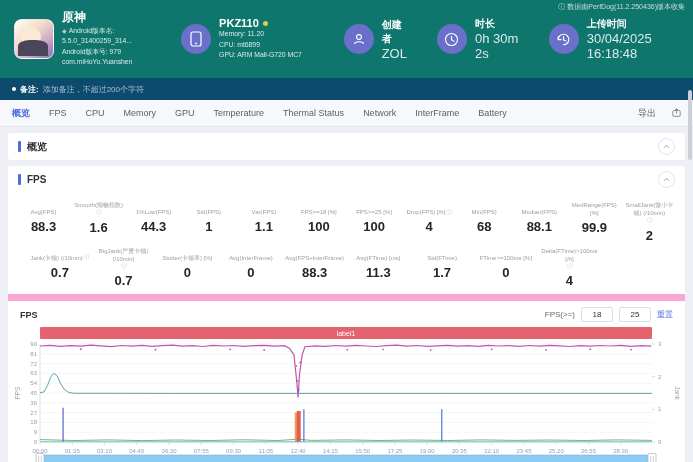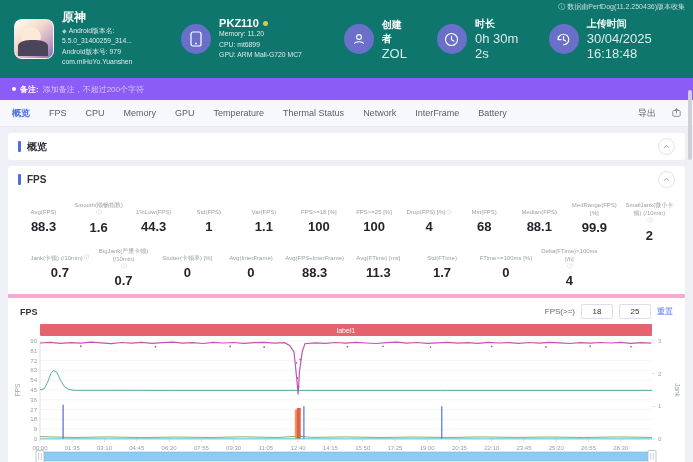--- a/index.html
+++ b/index.html
@@ -16,39 +16,39 @@
   .diamond{display:inline-block;font-size:6px;color:#b9bdf0;margin-right:2px}
   .hblock{display:flex;align-items:center}
   .circle-icon{width:30px;height:30px;border-radius:50%;background:#6a6fc9;display:flex;align-items:center;justify-content:center;margin-right:8px;flex:none}
   .device-block{margin-left:18px;width:160px}
   .dev-name{font-size:11px;font-weight:bold;display:flex;align-items:center;gap:4px}
   .status-dot{width:5px;height:5px;border-radius:50%;background:#d9cb52;display:inline-block}
   .kv-block{margin-left:30px}
   .kv-label{font-size:10px;font-weight:bold;line-height:1.4}
   .kv-value{font-size:13px;color:rgba(255,255,255,.85)}
   
-  .note-bar{background:#8b5cf6;height:22px;display:flex;align-items:center;padding:0 12px;font-size:8px;color:#fff;gap:4px}
+  .note-bar{background:#0c4a6e;height:22px;display:flex;align-items:center;padding:0 12px;font-size:8px;color:#fff;gap:4px}
   .note-dot{width:4px;height:4px;border-radius:50%;background:#fff;display:inline-block}
   .note-label{font-weight:bold}
   .note-placeholder{color:rgba(255,255,255,.62)}
   
   .tab-bar{background:#f7f8fb;height:26px;display:flex;align-items:center;padding:0 12px;border-bottom:1px solid #e7e8ee}
   .tab-items{display:flex;align-items:center;gap:19px}
   .tab{font-size:9px;color:#5a5e66;cursor:pointer;white-space:nowrap}
   .tab.active{color:#4a6fe0;font-weight:bold}
   .export-box{margin-left:auto;display:flex;align-items:center;gap:16px;font-size:9px;color:#5a5e66}
   
   .panel{background:#fff;border-radius:3px;margin:6px 8px 0}
   .panel-header{display:flex;align-items:center;height:27px;padding:0 10px}
   .blue-bar{width:3px;height:11px;background:#4a6fe0;margin-right:6px;border-radius:1px}
   .panel-title{font-size:10px;font-weight:bold;color:#303238}
   .collapse-btn{margin-left:auto;width:15px;height:15px;border:1px solid #e2e3e8;border-radius:50%;display:flex;align-items:center;justify-content:center;background:#fff;color:#9aa0a6;cursor:pointer}
   
   .stat-grid1{display:grid;grid-template-columns:repeat(12,1fr);padding:8px 8px 2px}
-  .stat-grid2{display:grid;grid-template-columns:repeat(10,1fr);padding:2px 20px 6px;border-bottom:4px solid #f9a8d4}
+  .stat-grid2{display:grid;grid-template-columns:repeat(10,1fr);padding:2px 20px 6px;border-bottom:7px solid #f9a8d4}
   .stat{text-align:center;padding:0 1px}
   .stat-label{font-size:6px;color:#9aa0a6;line-height:1.35;min-height:15px;display:flex;align-items:flex-end;justify-content:center;flex-wrap:wrap}
   .stat-value{font-size:13px;font-weight:bold;color:#24262b;margin-top:3px}
   .info{font-size:5.5px;color:#b8bcc4;margin-left:1px}
   
   .chart-head{display:flex;align-items:center;padding:6px 12px 2px}
   .chart-title{font-size:9px;font-weight:bold;color:#303238}
   .filters{margin-left:auto;display:flex;align-items:center;gap:6px;font-size:8px;color:#666}
   .num-input{width:30px;height:13px;border:1px solid #dcdfe6;border-radius:2px;text-align:center;font-size:8px;color:#333;background:#fff;padding:0}
   .reset-link{color:#4a6fe0;cursor:pointer}

